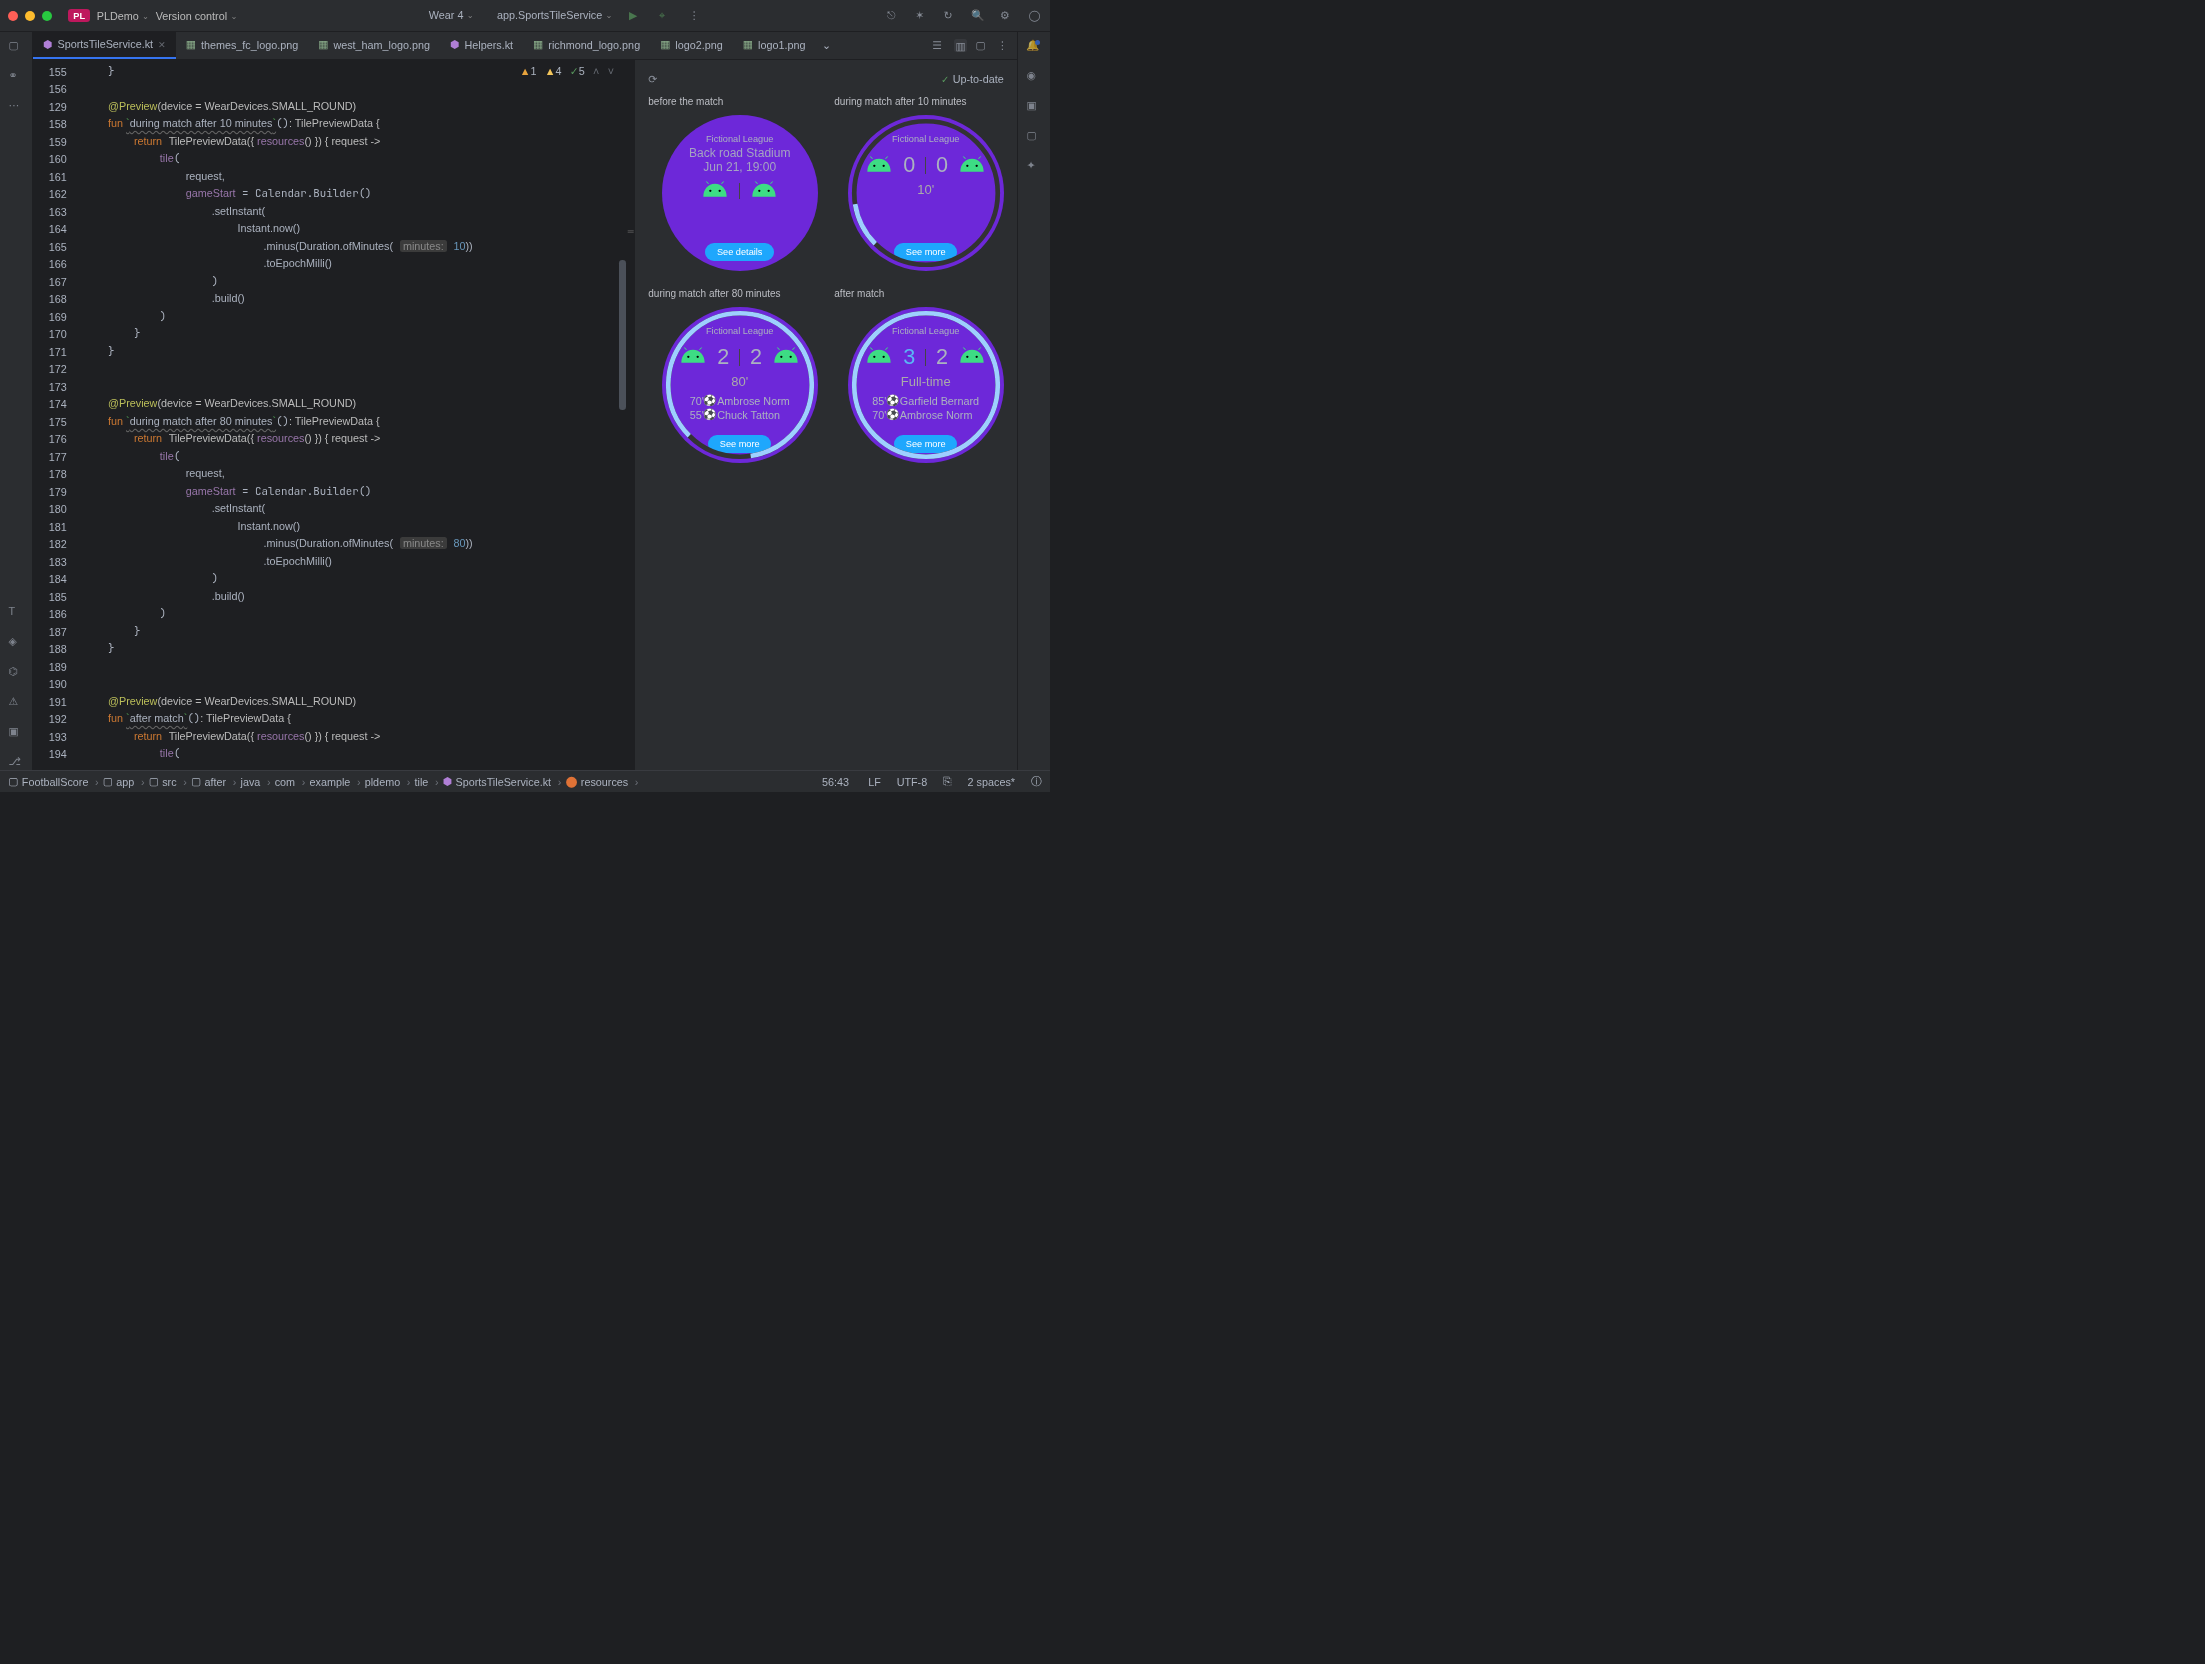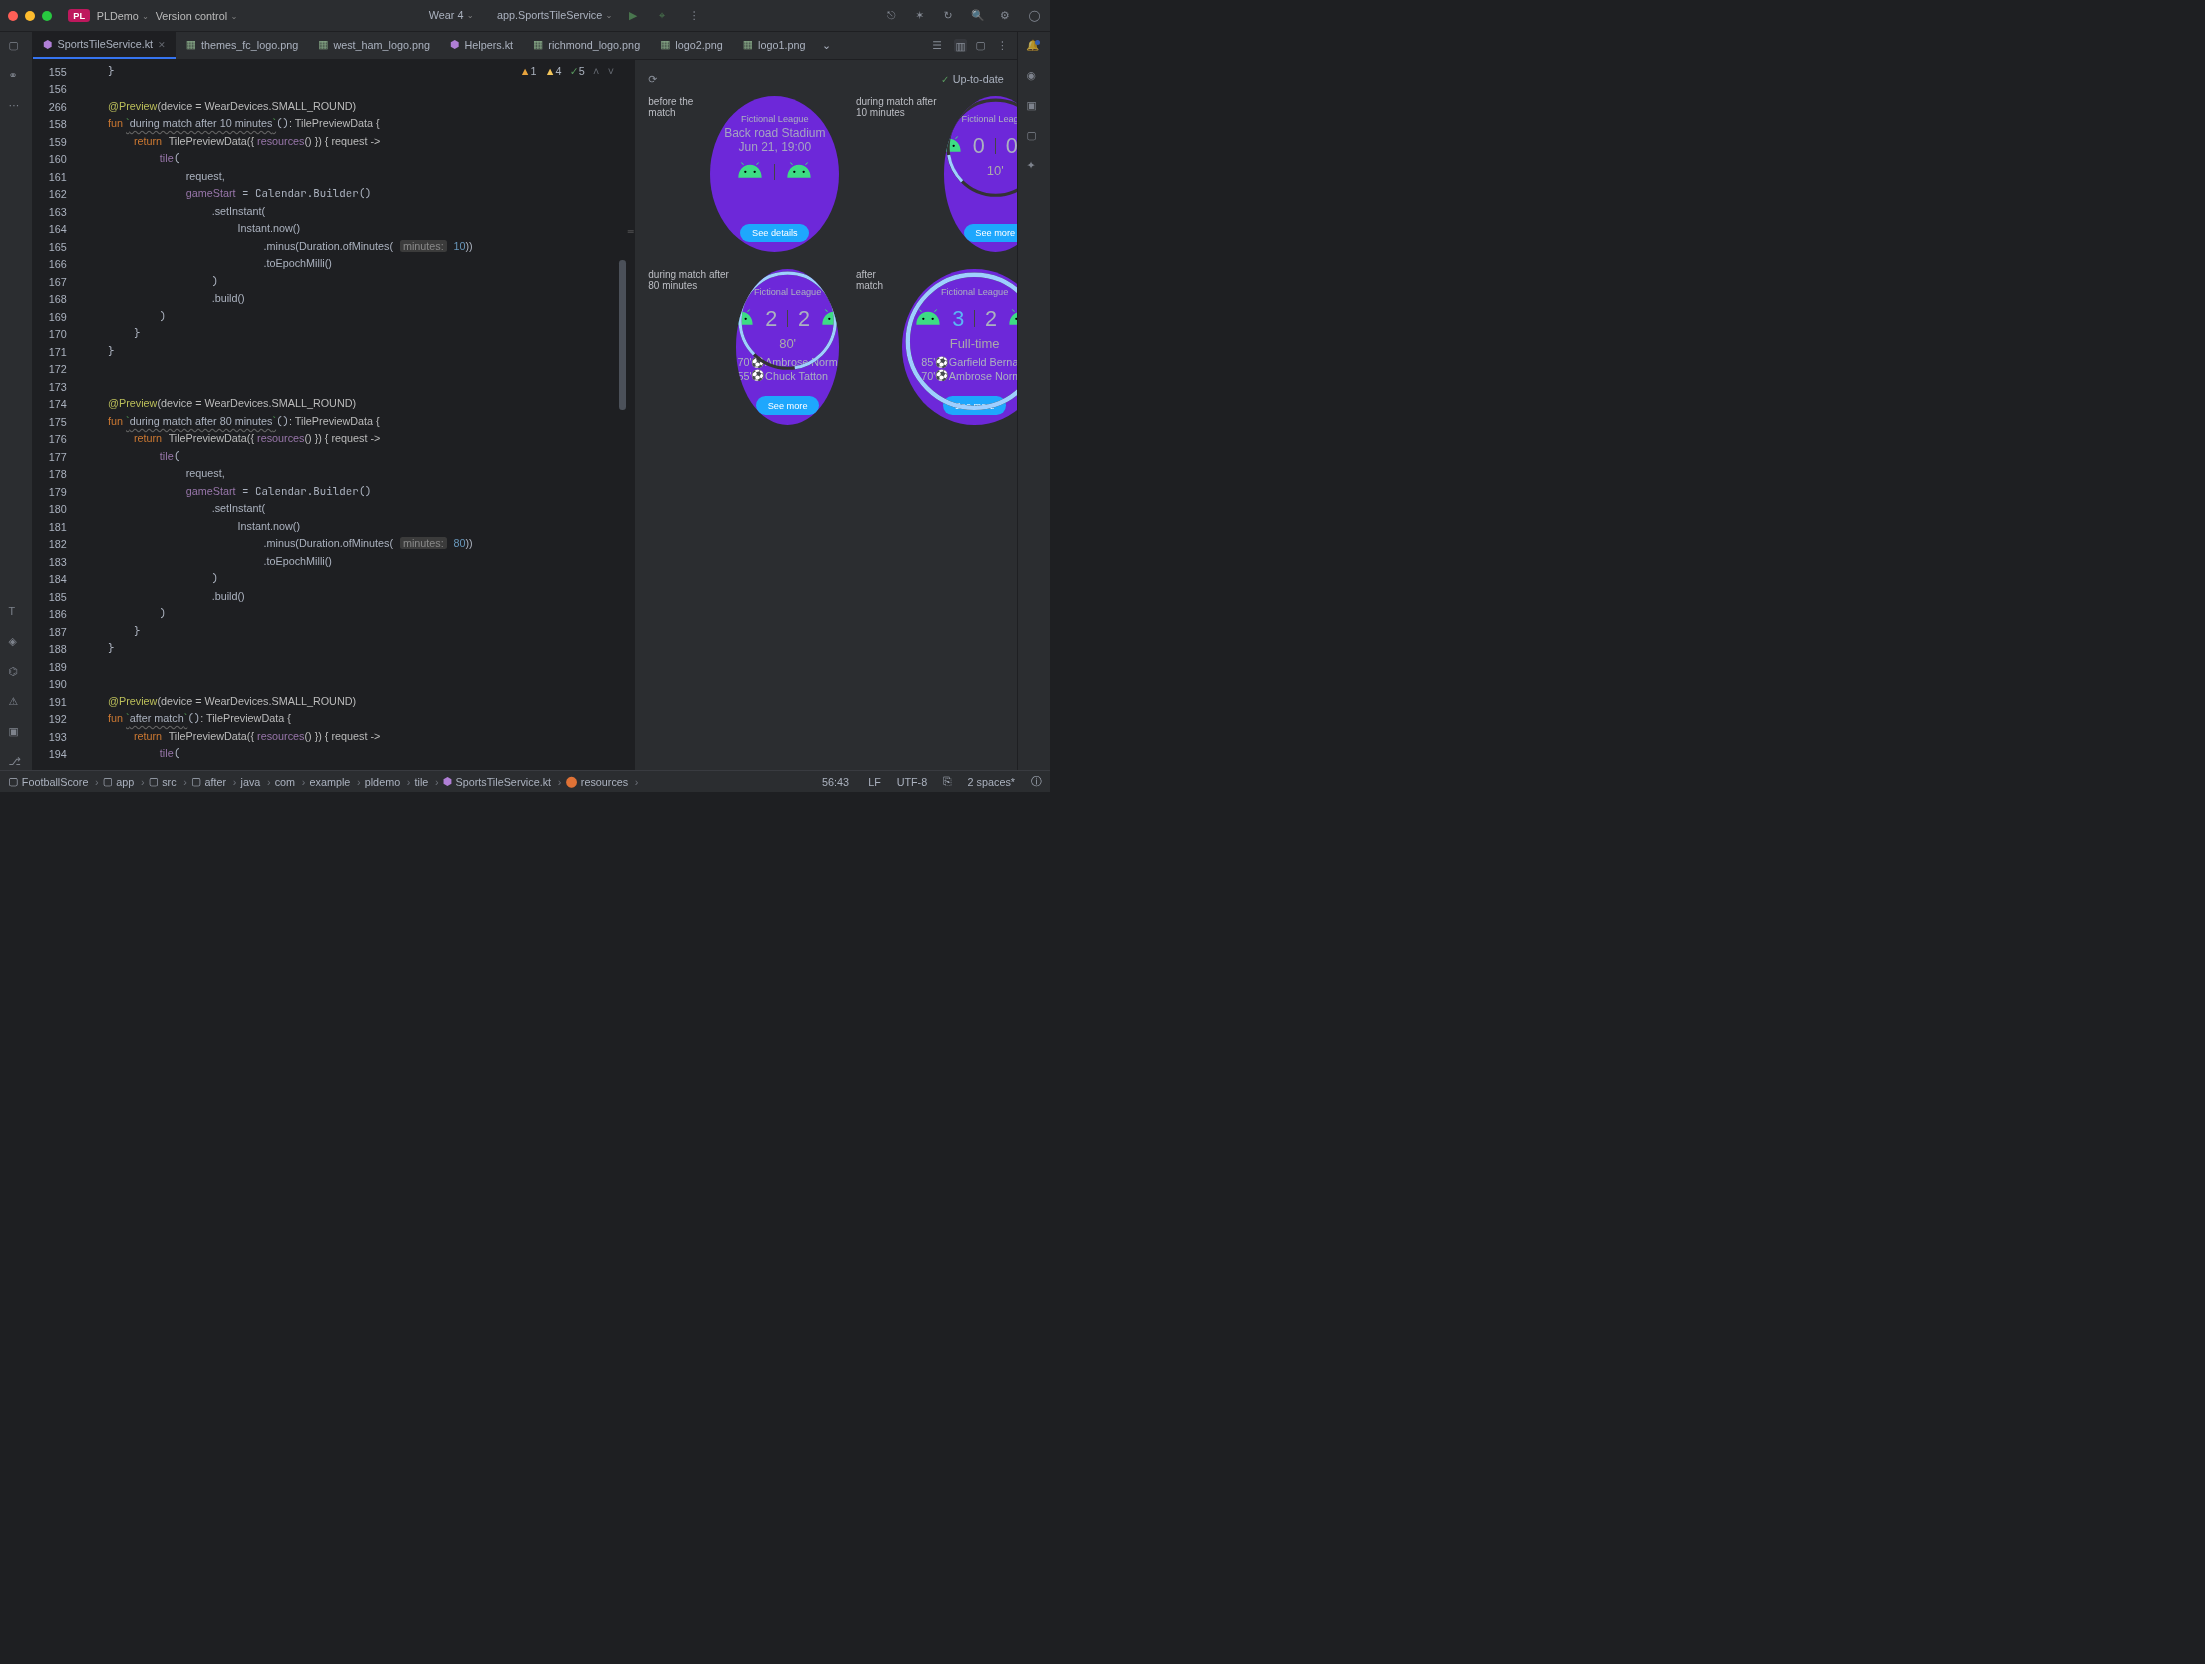--- a/index.html
+++ b/index.html
@@ -39,21 +39,21 @@
 .code .id{color:#9876aa}
 .code .param{background:#3b3b3b;color:#888;padding:0 3.3px;border-radius:2.5px}
 .code .call{color:#bbb}
 .code .type{color:#bbb}
 .inspect{position:absolute;top:5px;right:13.3px;display:flex;gap:8.3px;align-items:center;font-size:10px}
 .inspect .warn-y{color:#f2c55c}.inspect .warn-o{color:#e8a33d}.inspect .ok{color:#57965c}
 .preview{width:383px;background:#2b2d30;padding:13.3px;overflow:auto;border-left:0.8px solid #1e1f22}
 .preview-hdr{display:flex;justify-content:space-between;margin-bottom:10px;align-items:center}
 .uptodate{color:#57965c;display:flex;align-items:center;gap:3.3px;font-size:10px}
 .watchgrid{display:grid;grid-template-columns:1fr 1fr;gap:16.6px}
-.watch-cell{display:flex;flex-direction:row;align-items:flex-end}
+.watch-cell{display:flex;flex-direction:column;align-items:flex-end}
 .watch-label{font-size:10px;color:#bcbec4;margin-bottom:8.3px;align-self:flex-start}
 .watch{width:156px;height:156px;border-radius:50%;background:#6d28d9;position:relative;display:flex;flex-direction:column;align-items:center;color:#fff;overflow:hidden}
 .watch-title{font-size:9.2px;margin-top:18.3px;text-align:center;line-height:1.3}
 .watch-sub{font-size:12px;opacity:.9}
 .watch-row{display:flex;align-items:center;gap:10px;margin-top:6.7px}
 .droid{width:28px;height:21.6px}
 .score{font-size:21.6px;font-weight:300}
 .score.b{color:#5ab6f5}
 .divider{width:0.8px;height:16.6px;background:#444}
 .watch-time{font-size:13px;color:#aaa;margin-top:4px}
@@ -164,21 +164,21 @@
         <div class="inspect">
           <span class="warn-o">▲<span>1</span></span>
           <span class="warn-y">▲<span>4</span></span>
           <span class="ok">✓<span>5</span></span>
           <span style="opacity:.5">˄</span>
             <span style="opacity:.5">˅</span>
         </div>
         <div class="gutter-nums">
 <div>155</div>
             <div>156</div>
-            <div>266</div>
+            <div>129</div>
             <div>158</div>
             <div>159</div>
             <div>160</div>
             <div>161</div>
             <div>162</div>
             <div>163</div>
             <div>164</div>
             <div>165</div>
             <div>166</div>
             <div>167</div>

